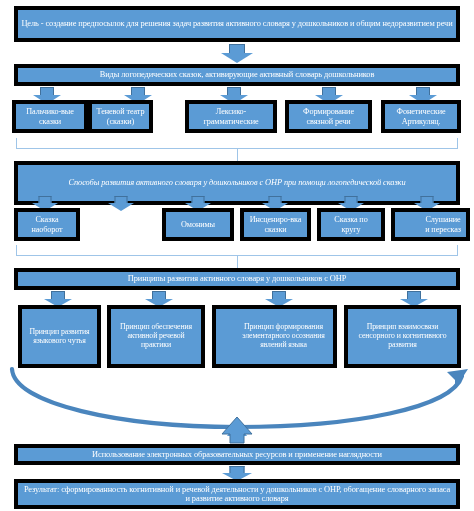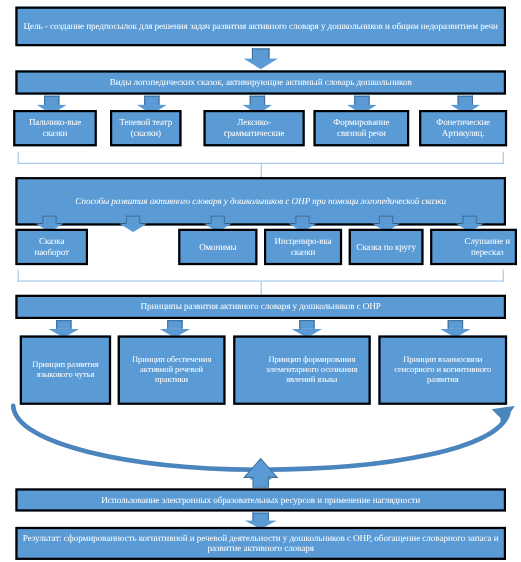--- a/index.html
+++ b/index.html
@@ -13,21 +13,21 @@
     height: 511px;
     background: #ffffff;
     font-family: "Liberation Serif", "DejaVu Serif", serif;
     overflow: hidden;
   }
   
   .box {
     position: absolute;
     box-sizing: border-box;
     background: #5b9bd5;
-    border: 2px solid #000000;
+    border: 4px solid #000000;
     color: #ffffff;
     display: flex;
     align-items: center;
     justify-content: center;
     text-align: center;
     line-height: 1.12;
     padding: 2px 3px;
     letter-spacing: -0.1px;
   }
   .box span { display: block; width: 100%; }
@@ -121,21 +121,21 @@
     <div class="head" style="height:9px;"></div>
   </div>
   <div class="arrow-down" style="left:409px; top:87px; width:28px; height:17px;">
     <div class="shaft" style="width:14px; height:9px;"></div>
     <div class="head" style="height:9px;"></div>
   </div>
 
   <div class="box small" style="left:12px; top:100px; width:76px; height:33px;">
     <span>Пальчико-вые сказки</span>
   </div>
-  <div class="box small" style="left:100px; top:100px; width:65px; height:33px;">
+  <div class="box small" style="left:88px; top:100px; width:65px; height:33px;">
     <span>Теневой театр (сказки)</span>
   </div>
   <div class="box small" style="left:185px; top:100px; width:92px; height:33px;">
     <span>Лексико-грамматические</span>
   </div>
   <div class="box small" style="left:285px; top:100px; width:87px; height:33px;">
     <span>Формирование связной речи</span>
   </div>
   <div class="box small" style="left:381px; top:100px; width:80px; height:33px;">
     <span>Фонетические Артикуляц.</span>

